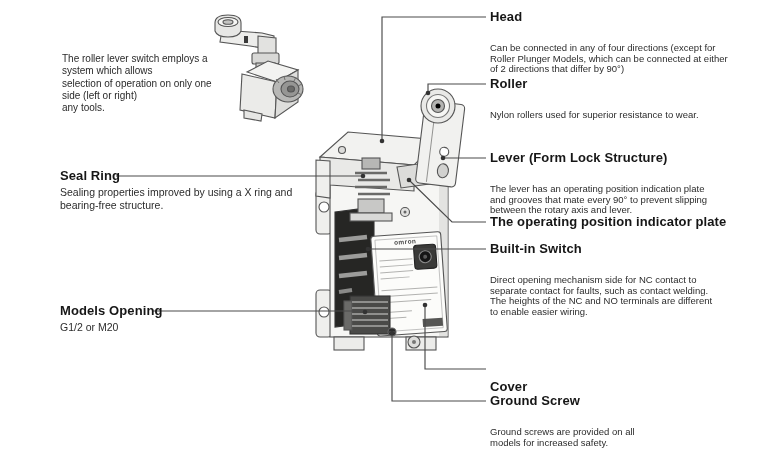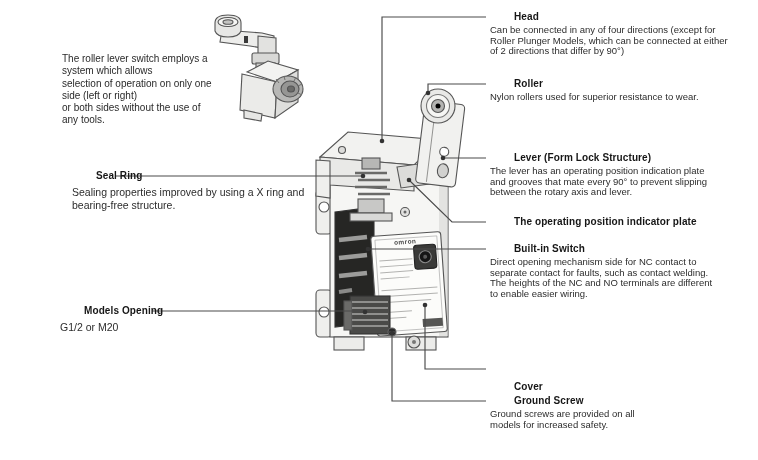--- a/index.html
+++ b/index.html
@@ -2,22 +2,22 @@
 <html><head>
 <meta charset="utf-8">
 <style>
   html,body{margin:0;padding:0;background:#ffffff;}
   .canvas{
     position:relative;width:758px;height:460px;background:#ffffff;overflow:hidden;
     font-family:"Liberation Sans", sans-serif;color:#1d1d1d;
   }
   .art{position:absolute;left:0;top:0;width:758px;height:460px;}
   .callout{position:absolute;white-space:nowrap;}
-  .callout-title{font-weight:bold;font-size:10px;line-height:13px;color:#161616;letter-spacing:.1px;margin-left:24px;}
-  .callout-lines{margin-top:2px;}
+  .callout-title{font-weight:bold;font-size:13px;line-height:13px;color:#161616;letter-spacing:.1px;}
+  .callout-lines{margin-top:20px;}
   .callout-line{font-size:9.5px;line-height:10.5px;color:#2c2c2c;}
   .left-desc .callout-line{font-size:10.5px;line-height:13px;}
   .left-desc{margin-top:4px;}
   .intro{position:absolute;left:62px;top:53px;}
   .intro-line{font-size:10px;line-height:12.3px;color:#2a2a2a;white-space:nowrap;}
   .brandplate{
     position:absolute;left:394px;top:238px;font-size:6.5px;font-weight:bold;color:#4b4b4b;
     transform:rotate(-4deg);letter-spacing:.4px;
   }
 </style>
@@ -161,21 +161,20 @@
     </g>
   </svg>
 
   <div class="brandplate">omron</div>
 
   <div class="intro">
     <div class="intro-line">The roller lever switch employs a</div>
     <div class="intro-line">system which allows</div>
     <div class="intro-line">selection of operation on only one</div>
     <div class="intro-line">side (left or right)</div>
-    <div class="intro-line">or both sides without the use of</div>
     <div class="intro-line">any tools.</div>
   </div>
 
   <div class="callout" style="left:490px;top:10px">
     <div class="callout-title">Head</div>
     <div class="callout-lines">
       <div class="callout-line">Can be connected in any of four directions (except for</div>
       <div class="callout-line">Roller Plunger Models, which can be connected at either</div>
       <div class="callout-line">of 2 directions that differ by 90°)</div>
     </div>
@@ -216,21 +215,21 @@
   </div>
 
   <div class="callout" style="left:490px;top:394px">
     <div class="callout-title">Ground Screw</div>
     <div class="callout-lines">
       <div class="callout-line">Ground screws are provided on all</div>
       <div class="callout-line">models for increased safety.</div>
     </div>
   </div>
 
-  <div class="callout" style="left:72px;top:169px">
+  <div class="callout" style="left:60px;top:169px">
     <div class="callout-title">Seal Ring</div>
     <div class="callout-lines left-desc">
       <div class="callout-line">Sealing properties improved by using a X ring and</div>
       <div class="callout-line">bearing-free structure.</div>
     </div>
   </div>
 
   <div class="callout" style="left:60px;top:304px">
     <div class="callout-title">Models Opening</div>
     <div class="callout-lines left-desc">

